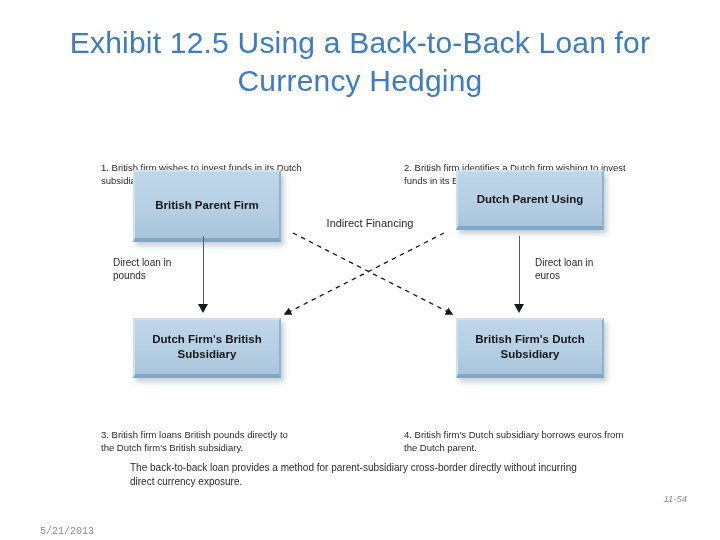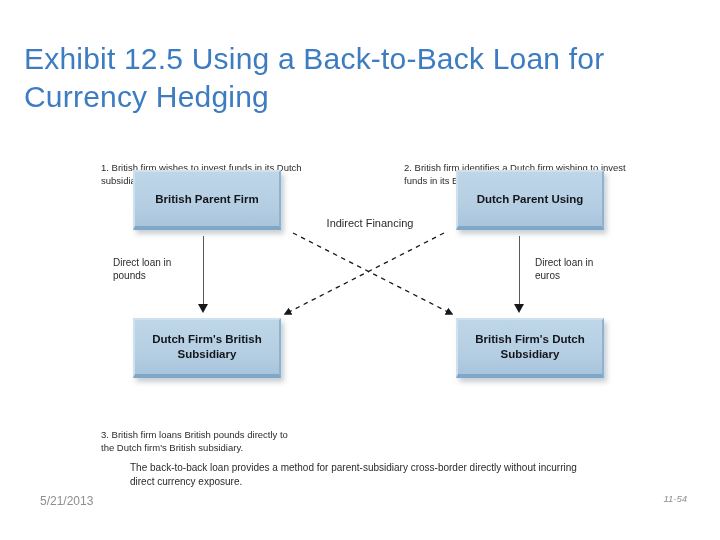--- a/index.html
+++ b/index.html
@@ -13,23 +13,23 @@
     position: relative;
     overflow: hidden;
     font-family: "Liberation Sans", sans-serif;
     color: #231f20;
   }
 
   
   #slide-title {
     position: absolute;
     left: 24px;
-    top: 40px;
+    top: 24px;
     width: 672px;
-    text-align: left;
+    text-align: center;
     color: #3d7cc0;
     font-size: 30px;
     line-height: 38px;
     font-weight: 400;
     letter-spacing: 0.2px;
   }
 
   
   #diagram {
     position: absolute;
@@ -64,21 +64,21 @@
     box-shadow: 3px 4px 5px rgba(90,110,130,0.33);
     display: flex;
     align-items: center;
     justify-content: center;
     text-align: center;
     font-size: 11.5px;
     font-weight: bold;
     line-height: 15px;
     color: #13161a;
   }
-  #box-british-parent      { left: 133px; top: 52px;  width: 148px; height: 60px; }
+  #box-british-parent      { left: 133px; top: 52px;  width: 148px; height: 72px; }
   #box-dutch-parent        { left: 456px; top: 52px;  width: 148px; height: 60px; }
   #box-dutch-firms-british-sub { left: 133px; top: 200px; width: 148px; height: 60px; }
   #box-british-firms-dutch-sub { left: 456px; top: 200px; width: 148px; height: 60px; }
 
   
   #indirect-financing-label {
     position: absolute;
     left: 318px;
     top: 98px;
     width: 104px;
@@ -138,23 +138,24 @@
     width: 452px;
     font-size: 10px;
     line-height: 13.5px;
     color: #2b2b2b;
   }
 
   
   #footer-date {
     position: absolute;
     left: 40px;
-    top: 494px;
-    font-size: 12px;
+    top: 526px;
+    font-size: 10px;
     color: #8e8e8e;
+    font-family: Liberation Mono, monospace;
   }
   #footer-pagenum {
     position: absolute;
     right: 33px;
     top: 493px;
     font-size: 9.5px;
     color: #8e8e8e;
     font-style: italic;
   }
 </style>
@@ -164,20 +165,21 @@
 <div id="slide-title">Exhibit 12.5  Using a Back-to-Back Loan for Currency Hedging</div>
 
 <div id="diagram">
 
   <div class="step-note" id="step-1">1. British firm wishes to invest funds in its Dutch subsidiary.</div>
 
   <div class="step-note" id="step-2">2. British firm identifies a Dutch firm wishing to invest funds in its British subsidiary.</div>
 
   <div class="step-note" id="step-3">3. British firm loans British pounds directly to the Dutch firm's British subsidiary.</div>
 
+  <div class="step-note" id="step-4">4. British firm's Dutch subsidiary borrows euros from the Dutch parent.</div>
 
   <div class="entity-box" id="box-british-parent">British Parent Firm</div>
 
   <div class="entity-box" id="box-dutch-parent">Dutch Parent Using</div>
 
   <div class="entity-box" id="box-british-firms-dutch-sub">British Firm's Dutch Subsidiary</div>
 
   <div class="entity-box" id="box-dutch-firms-british-sub">Dutch Firm's British Subsidiary</div>
 
   <div id="indirect-financing-label">Indirect Financing</div>

